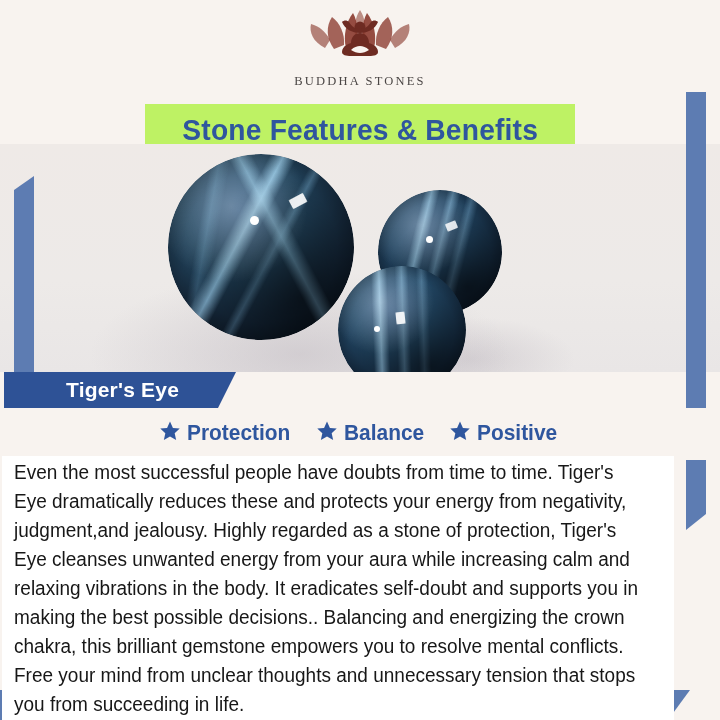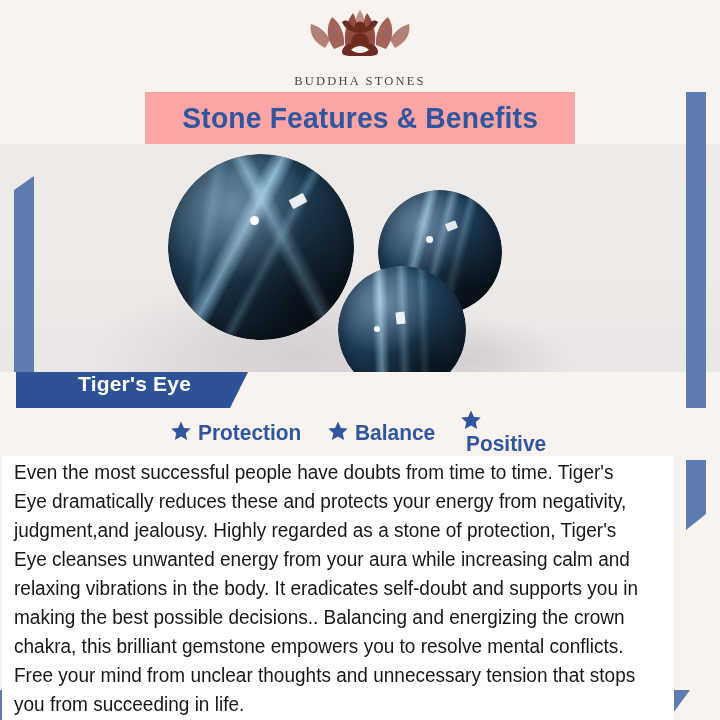--- a/index.html
+++ b/index.html
@@ -45,23 +45,23 @@
     font-family: "Liberation Serif", serif;
     font-size: 12.5px;
     letter-spacing: 2.2px;
     color: #4b4645;
     font-weight: 400;
   }
 
   
   .title-band {
     position: absolute;
-    left: 145px; top: 92px;
+    left: 145px; top: 104px;
     width: 430px; height: 52px;
-    background: #fca5a5;
+    background: #bef264;
     display: flex;
     align-items: center;
     justify-content: center;
   }
   .title-text {
     font-family: "Liberation Sans Narrow", "Liberation Sans", sans-serif;
     font-weight: bold;
     font-size: 30px;
     letter-spacing: 0.2px;
     color: #2f569e;
@@ -189,26 +189,26 @@
     position: absolute;
     left: 0px; top: 690px;
     width: 690px; height: 30px;
     background: #5d7cb2;
     clip-path: polygon(0 0, 100% 0, calc(100% - 22px) 100%, 0 100%);
   }
 
   
   .name-banner {
     position: absolute;
-    left: 16px; top: 372px;
+    left: 4px; top: 372px;
     width: 232px; height: 36px;
     background: #2e5296;
     clip-path: polygon(0 0, 232px 0, 214px 100%, 0 100%);
     display: flex;
-    align-items: flex-start;
+    align-items: center;
   }
   .name-text {
     margin-left: 62px;
     color: #ffffff;
     font-weight: bold;
     font-size: 21px;
     letter-spacing: 0.2px;
     white-space: nowrap;
   }
 
@@ -242,21 +242,21 @@
     font-family: "Liberation Sans Narrow", "Liberation Sans", sans-serif;
     font-weight: bold;
     font-size: 22px;
     color: #2f569e;
     transform: scaleX(0.95);
     transform-origin: left center;
     margin-left: 6px;
   }
   .benefit.gap-wide { margin-right: 20px; }
   .benefit.gap-med  { margin-right: 21px; }
-  .benefit.gap-none { margin-right: 0px; flex-direction: column; }
+  .benefit.gap-none { margin-right: 0px; }
 
   
   .description {
     position: absolute;
     left: 2px; top: 456px;
     width: 672px; height: 281px;
     background: #ffffff;
     padding: 2px 6px 0 12px;
   }
   .description p {

